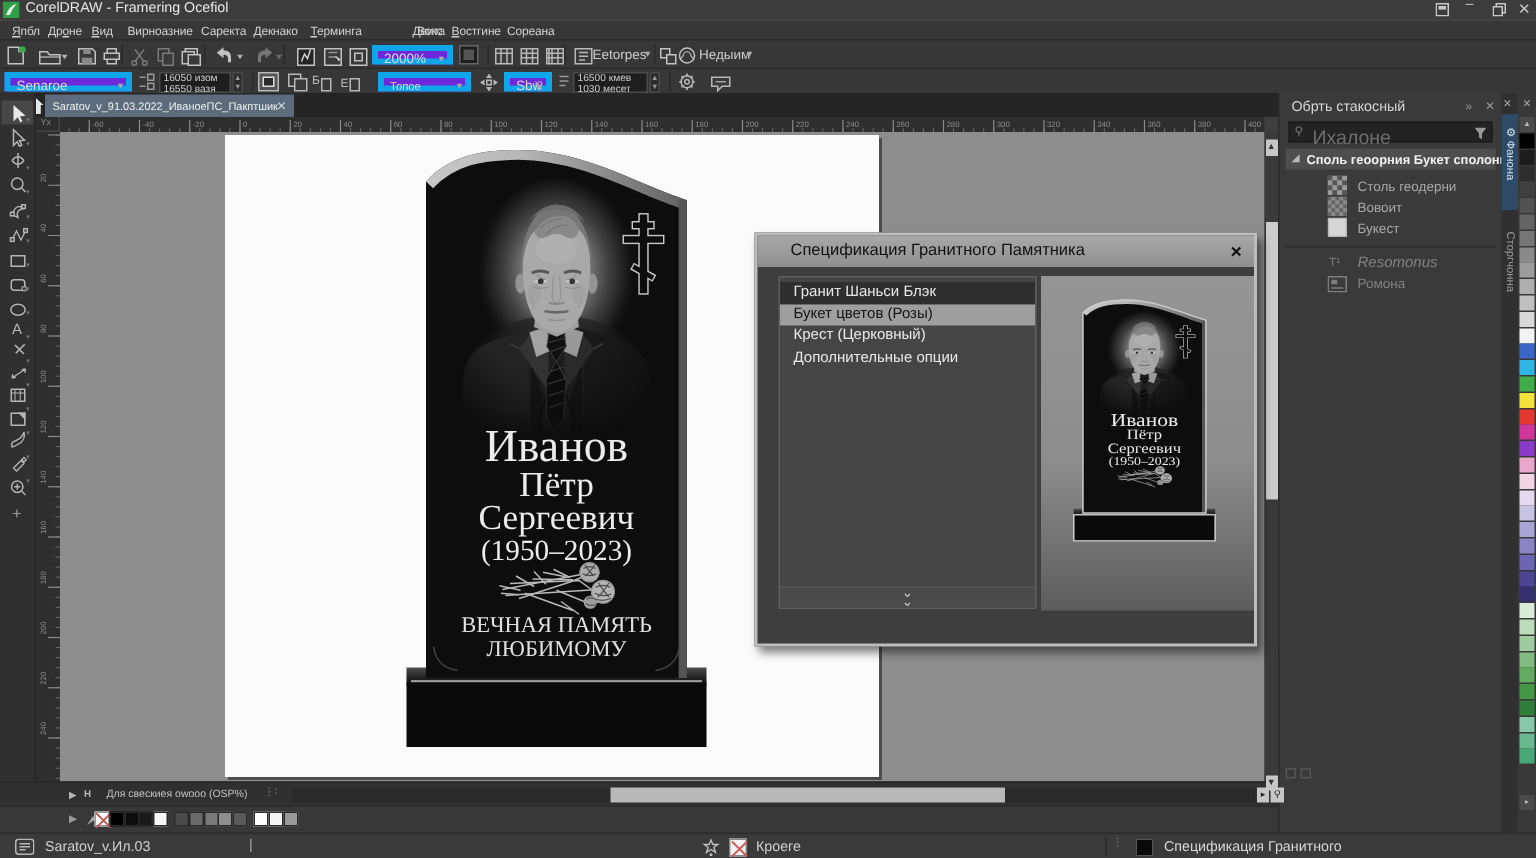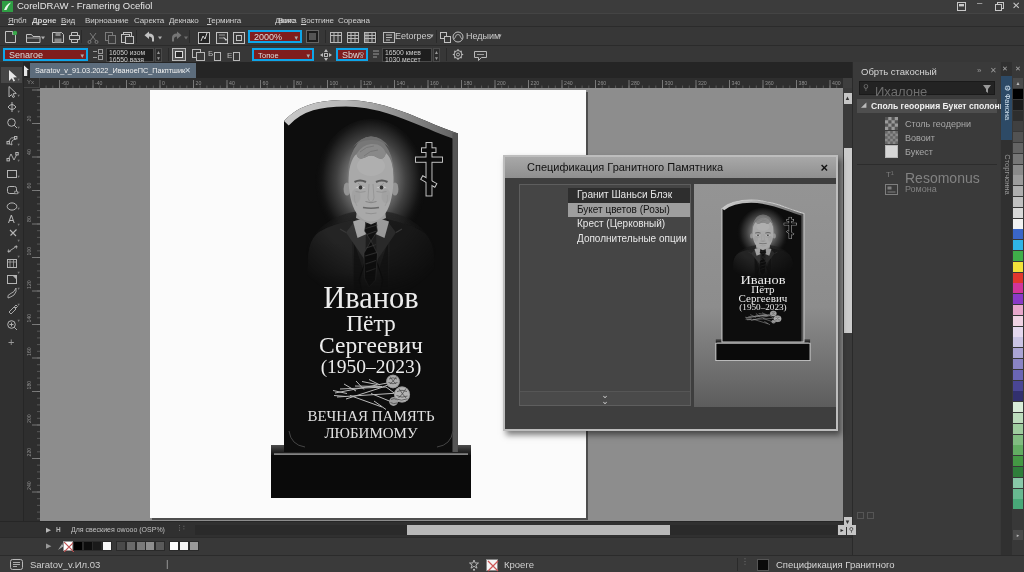--- a/index.html
+++ b/index.html
@@ -12,21 +12,21 @@
     color:#e6e6e6; font-size:9.5px; }
   
   #menubar { left:0; top:13px; width:1024px; height:13px; background:#373737;
     border-top:1px solid #444; color:#d0d0d0; font-size:8.5px; }
   .mi { position:absolute; top:2px; font-size:8px; letter-spacing:-0.1px; }
   
   #tb1 { left:0; top:26px; width:1024px; height:19px; background:#373737;
     border-top:1px solid #2b2b2b; }
   #tb2 { left:0; top:45px; width:1024px; height:17px; background:#373737;
     border-top:1px solid #2b2b2b; }
-  .combo { position:absolute; background:#7f1d1d; border:2px solid #0ea5e9;
+  .combo { position:absolute; background:#6d28d9; border:4px solid #0ea5e9;
     color:#dcdcdc; font-size:9px; line-height:11px; padding-left:4px; }
   .combo .arr { position:absolute; right:2px; top:0px; color:#aaa; font-size:7px; }
   .sep { position:absolute; width:1px; background:#2a2a2a; }
   
   #tabrow { left:0; top:62px; width:852px; height:16px; background:#252525; }
   #doctab { position:absolute; left:30px; top:1px; width:166px; height:15px;
     background:#5c6c7c; color:#f0f0f0; font-size:7.3px; line-height:15px;
     padding-left:5px; overflow:hidden; white-space:nowrap; }
   
   #toolbox { left:0; top:62px; width:24px; height:459px; background:#303030;
@@ -48,21 +48,21 @@
     border-top:1px solid #2b2b2b; }
   #statusbar { left:0; top:555px; width:1024px; height:17px; background:#3a3a3a;
     border-top:1px solid #2b2b2b; color:#d0d0d0; font-size:9.5px; }
   
   #dialog { left:503px; top:155px; width:335px; height:276px; background:#3e3e3e;
     border:2px solid #bdbdbd; box-shadow:3px 4px 6px rgba(0,0,0,0.5); z-index:50; }
   #dlgtitle { position:absolute; left:0; top:0; width:100%; height:21px;
     background:linear-gradient(#a8a8a8,#8f8f8f); color:#111; font-size:11px;
     line-height:21px; padding-left:22px; }
   #dlglist { position:absolute; left:14px; top:27px; width:172px; height:222px;
-    background:#454545; border:1px solid #5e5e5e;padding-left:48px; }
+    background:#454545; border:1px solid #5e5e5e; }
   .dlgrow { position:relative; height:14.5px; color:#e8e8e8; font-size:10px;
     line-height:14.5px; padding-left:9px; white-space:nowrap; }
   #dlgprev { position:absolute; left:189px; top:27px; width:142px; height:223px;
     background:linear-gradient(#949494 0%,#8d8d8d 55%,#6a6a6a 88%,#5c5c5c 100%); }
   svg { display:block; }
 </style>
 </head>
 <body>
 <div id="app">
   <div id="titlebar" class="abs">
@@ -77,21 +77,21 @@
       </svg>
     <span class="abs" style="left:977px;top:-3px;color:#c8c8c8;">–</span>
     <svg class="abs" style="left:995px;top:2px;" width="9" height="9" viewBox="0 0 9 9">
         <rect x="2.5" y="0.5" width="6" height="6" fill="none" stroke="#c8c8c8"></rect>
         <rect x="0.5" y="2.5" width="6" height="6" fill="#3c3c3c" stroke="#c8c8c8"></rect>
       </svg>
     <span class="abs" style="left:1012px;top:0px;color:#c8c8c8;font-size:10px;">✕</span>
   </div>
   <div id="menubar" class="abs">
     <span class="mi" style="left:8px;"><u>Я</u>пбл</span>
-    <span class="mi" style="left:32px;font-weight:bold;">Др<u>о</u>не</span>
+    <span class="mi" style="left:32px;">Др<u>о</u>не</span>
     <span class="mi" style="left:61px;"><u>В</u>ид</span>
     <span class="mi" style="left:85px;">Вирноазние</span>
     <span class="mi" style="left:134px;">Саректа</span>
     <span class="mi" style="left:169px;">Декнако</span>
     <span class="mi" style="left:207px;"><u>Т</u>ерминга</span>
     <span class="mi" style="left:247px;margin-left:28px;">Двита</span>
     <span class="mi" style="left:278px;">Вокс</span>
     <span class="mi" style="left:301px;"><u>В</u>остгине</span>
     <span class="mi" style="left:338px;">Сореана</span>
   </div>
@@ -777,21 +777,21 @@
           <rect x="10.4" y="10.4" width="2.6" height="2.6" fill="#666"></rect>
         </svg>
       <span class="abs" style="left:52px;top:71px;color:#a8a8a8;font-size:9px;">Вовоит</span>
       <svg class="abs" style="left:32px;top:83px;" width="13" height="13" viewBox="0 0 13 13">
           <rect width="13" height="13" fill="#b8b8b8"></rect>
           <rect x="1" y="1" width="11" height="11" fill="#d6d6d6"></rect>
         </svg>
       <span class="abs" style="left:52px;top:85px;color:#a8a8a8;font-size:9px;">Букест</span>
       <div class="abs" style="left:4px;top:102px;width:140px;height:1px;background:#2c2c2c;"></div>
       <span class="abs" style="left:33px;top:108px;color:#7e7e7e;font-size:8px;">T¹</span>
-      <span class="abs" style="left:52px;top:108px;color:#828282;font-size:14px;">Resomonus</span>
+      <span class="abs" style="left:52px;top:108px;color:#828282;font-size:10px;font-style:italic;">Resomonus</span>
       <svg class="abs" style="left:32px;top:122px;" width="13" height="11" viewBox="0 0 13 11">
           <rect x="0.5" y="0.5" width="12" height="10" fill="none" stroke="#7e7e7e"></rect>
           <rect x="2.5" y="2.5" width="4" height="3" fill="#7e7e7e"></rect>
           <path d="M2.5,8 h8" stroke="#7e7e7e"></path>
         </svg>
       <span class="abs" style="left:52px;top:122px;color:#828282;font-size:9px;">Ромона</span>
       <div class="abs" style="left:4px;top:450px;width:7px;height:7px;border:1px solid #555;"></div>
       <div class="abs" style="left:14px;top:450px;width:7px;height:7px;border:1px solid #555;"></div>
     </div>
 

